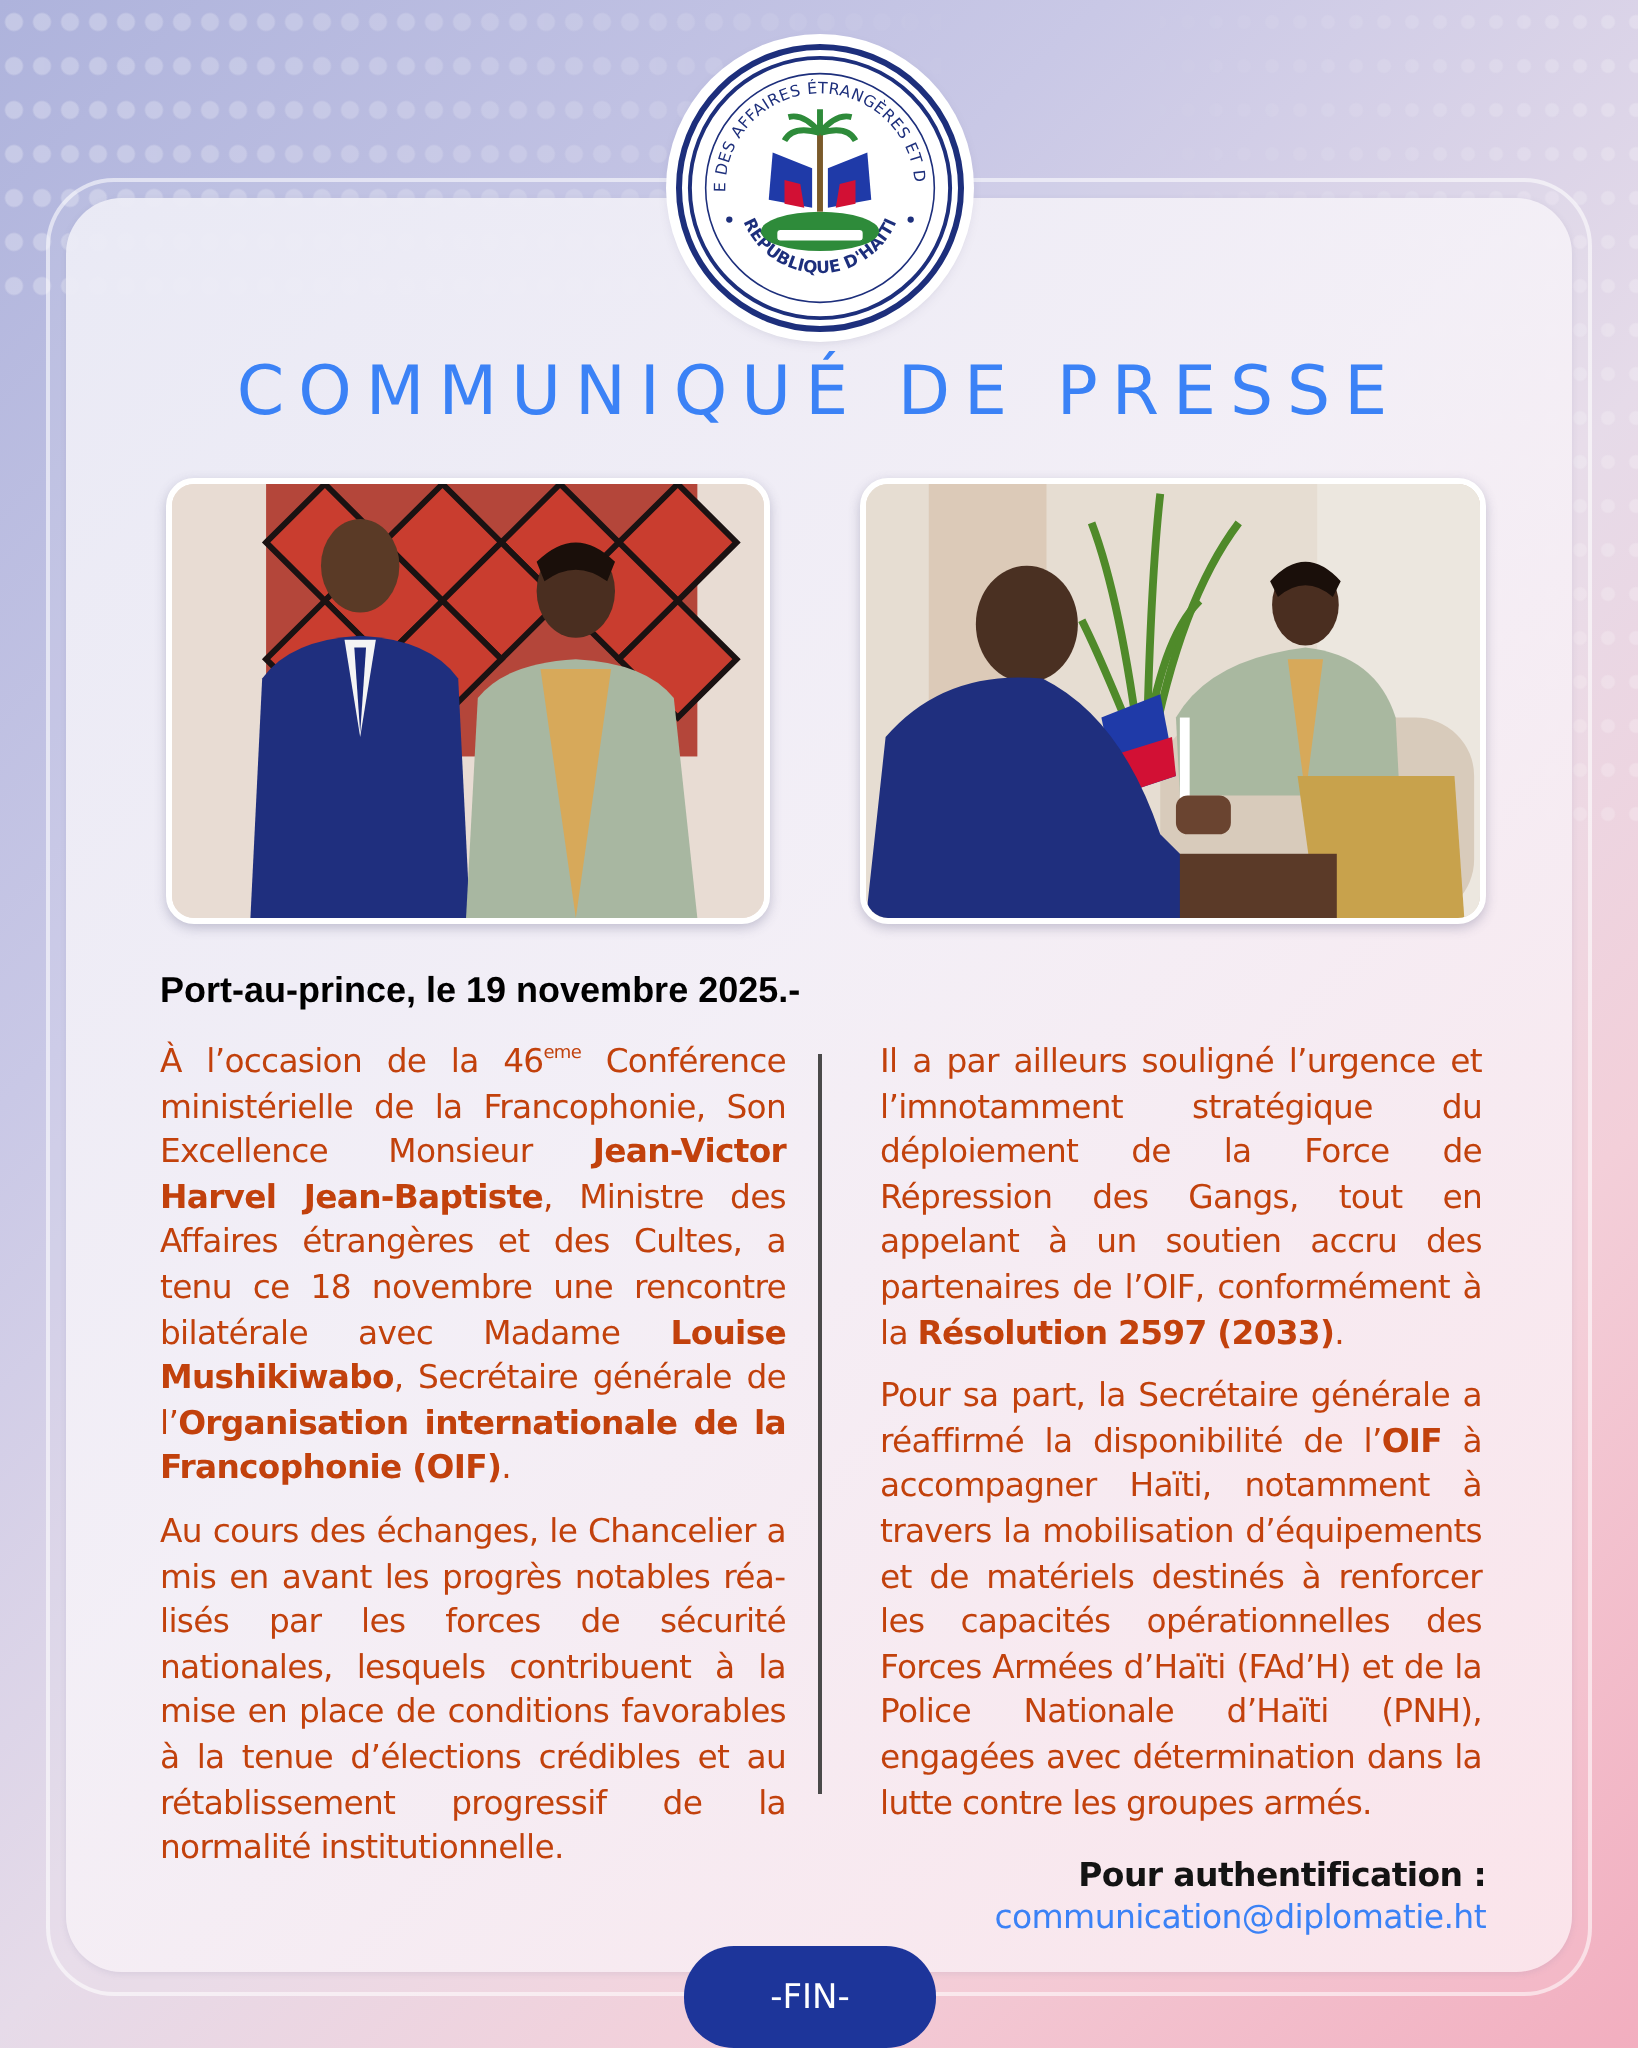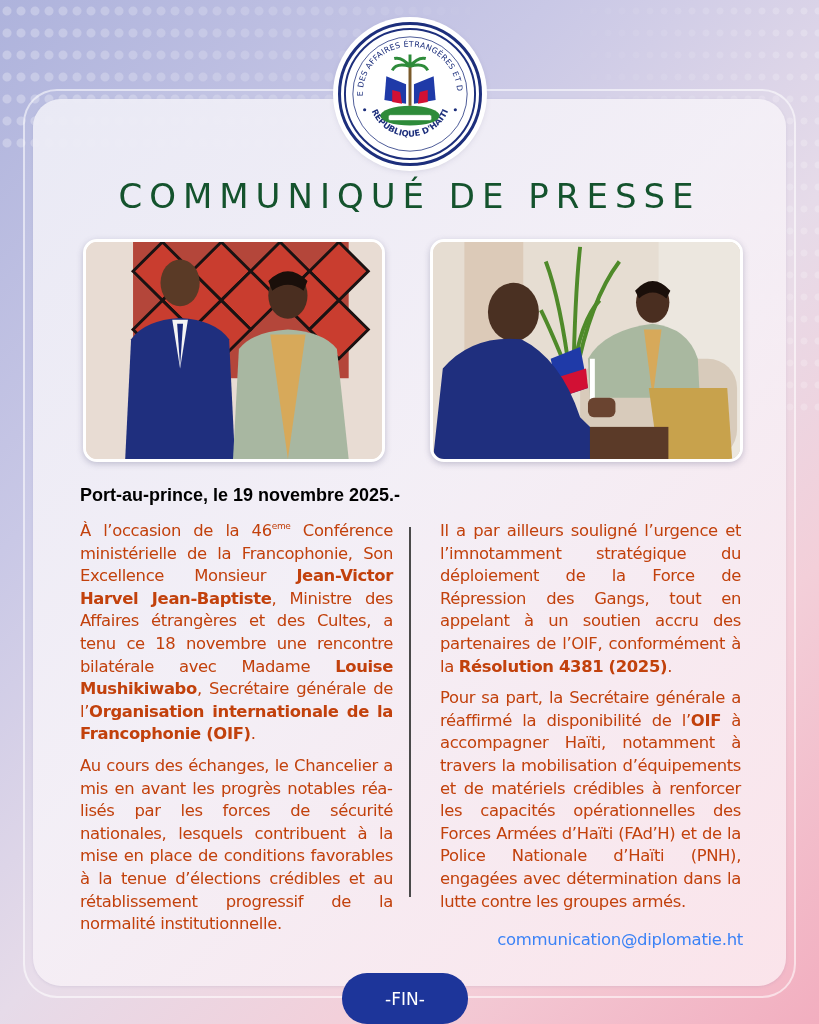--- a/index.html
+++ b/index.html
@@ -43,21 +43,21 @@
     border: 3px solid #1d2f7c;
     box-shadow: 0 0 0 5px #fff, 0 2px 8px rgba(40,40,90,0.35);
     display: flex; align-items: center; justify-content: center;
   }
   .seal svg { width: 138px; height: 138px; }
   .title {
     position: absolute; left: 0; top: 176px; width: 819px;
     text-align: center;
     font-family: "DejaVu Sans", sans-serif;
     font-size: 34px; letter-spacing: 7px;
-    color: #14532d;
+    color: #3b82f6;
     font-weight: normal;
   }
   .photo {
     position: absolute; top: 239px; height: 223px;
     border-radius: 14px;
     border: 3px solid #fff;
     box-shadow: 0 2px 6px rgba(80,80,120,0.3);
     overflow: hidden;
   }
   .photo-1 { left: 83px; width: 302px; background: #e9dcd2; }
@@ -208,21 +208,22 @@
 <div class="dateline">Port-au-prince, le 19 novembre 2025.-</div>
 
 <div class="col col-left">
   <p><span>À l’occasion de la 46</span><sup>eme</sup><span> Conférence ministérielle de la Francophonie, Son Ex­cellence Monsieur </span><b>Jean-Victor Harvel Jean-Baptiste</b><span>, Ministre des Affaires étrangères et des Cultes, a tenu ce 18 no­vembre une rencontre bilatérale avec Madame </span><b>Louise Mushikiwabo</b><span>, Secré­taire générale de l’</span><b>Organisation inter­nationale de la Francophonie (OIF)</b><span>.</span></p>
   <p>Au cours des échanges, le Chancelier a mis en avant les progrès notables réa­lisés par les forces de sécurité nationales, lesquels contribuent à la mise en place de conditions favorables à la tenue d’élections crédibles et au rétablisse­ment progressif de la normalité institu­tionnelle.</p>
 </div>
 
 <div class="divider"></div>
 
 <div class="col col-right">
-  <p><span>Il a par ailleurs souligné l’urgence et l’im­notamment stratégique du déploiement de la Force de Répression des Gangs, tout en appelant à un soutien accru des partenaires de l’OIF, conformément à la </span><b>Résolution 4381 (2025)</b><span>.</span></p>
-  <p><span>Pour sa part, la Secrétaire générale a réaffirmé la disponibilité de l’</span><b>OIF</b><span> à ac­compagner Haïti, notamment à travers la mobilisation d’équipements et de matériels crédibles à renforcer les capa­cités opérationnelles des Forces Armées d’Haïti (FAd’H) et de la Police Nationale d’Haïti (PNH), engagées avec détermina­tion dans la lutte contre les groupes armés.</span></p>
+  <p><span>Il a par ailleurs souligné l’urgence et l’im­notamment stratégique du déploiement de la Force de Répression des Gangs, tout en appelant à un soutien accru des partenaires de l’OIF, conformément à la </span><b>Résolution 2597 (2033)</b><span>.</span></p>
+  <p><span>Pour sa part, la Secrétaire générale a réaffirmé la disponibilité de l’</span><b>OIF</b><span> à ac­compagner Haïti, notamment à travers la mobilisation d’équipements et de matériels destinés à renforcer les capa­cités opérationnelles des Forces Armées d’Haïti (FAd’H) et de la Police Nationale d’Haïti (PNH), engagées avec détermina­tion dans la lutte contre les groupes armés.</span></p>
 </div>
 
 <div class="auth">
+  <div class="auth-label">Pour authentification :</div>
   <div class="auth-email">communication@diplomatie.ht</div>
 </div>
 
 <div class="fin">-FIN-</div>
 
 </body></html>

